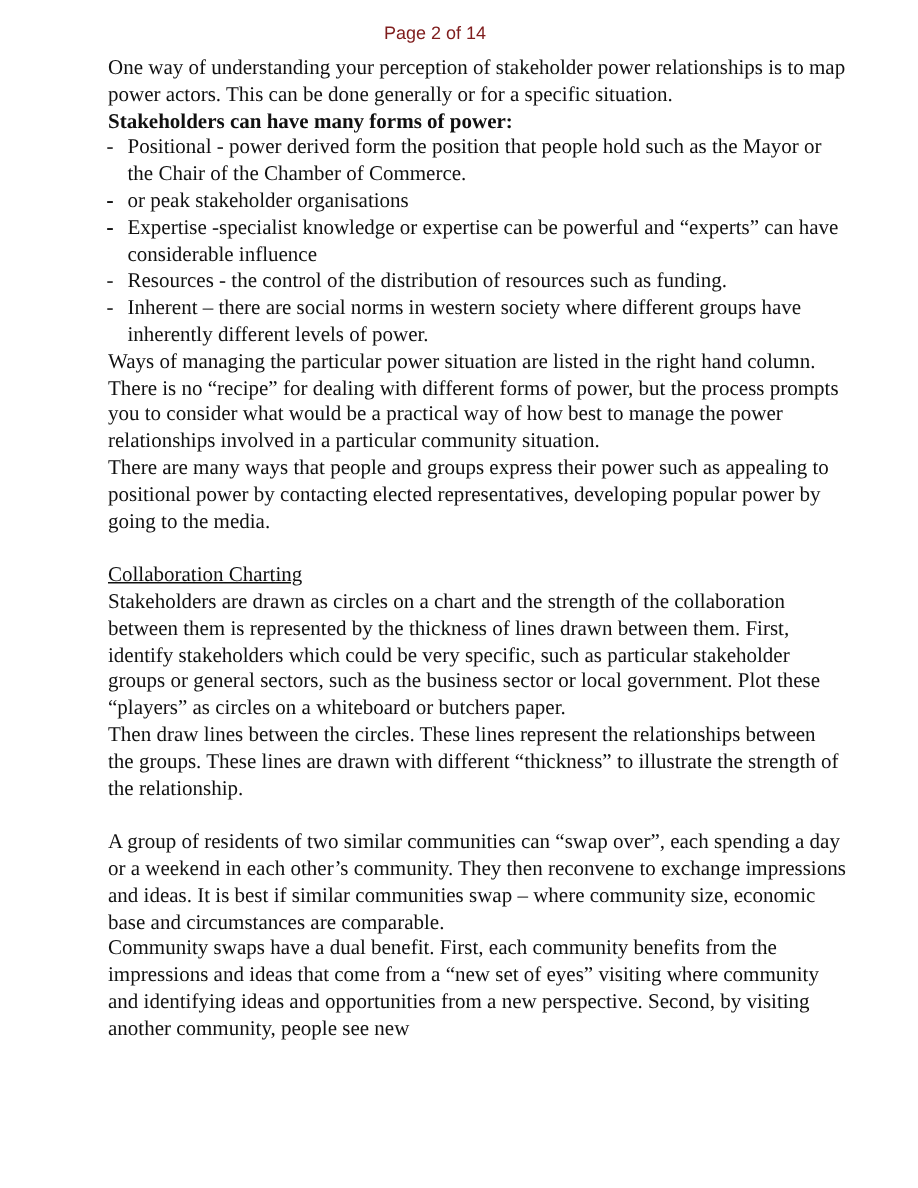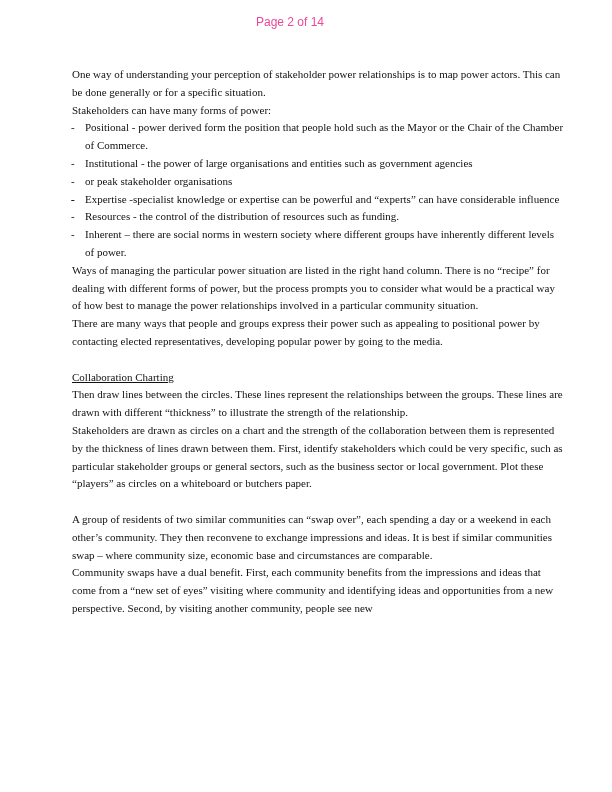--- a/index.html
+++ b/index.html
@@ -1,56 +1,55 @@
 <!DOCTYPE html>
 <html><head>
 <meta charset="utf-8">
 <style>
   html, body { margin: 0; padding: 0; background: #ffffff; }
   body { width: 612px; height: 792px; position: relative; overflow: hidden;
          font-family: "Liberation Serif", serif; color: #111; }
   .page-header { position: absolute; top: 15px; left: 0; width: 580px; text-align: center;
-                 font-family: "Liberation Sans", sans-serif; font-size: 12px; color: #ec4899; }
+                 font-family: "Liberation Sans", sans-serif; font-size: 12px; color: #7f1d1d; }
   .content { position: absolute; top: 37px; left: 72px; width: 492px;
-             font-size: 11px; line-height: 17.8px; margin-top: 29px; }
+             font-size: 14px; line-height: 17.8px; }
   p { margin: 0; }
-  .bold { font-weight: normal; }
+  .bold { font-weight: bold; }
   ul.dash { list-style: none; margin: 0; padding: 0; }
   ul.dash li { position: relative; padding-left: 13px; margin: 0; }
   ul.dash li .dash { position: absolute; left: -1px; top: 0; }
   ul.dash li.nodash { padding-left: 13px; }
   .heading { font-weight: normal; text-decoration: underline; }
   .gap { height: 17.8px; }
 </style>
 </head>
 <body>
 
 <div class="page-header">Page 2 of 14</div>
 
 <div class="content">
   <p>One way of understanding your perception of stakeholder power relationships is to map power actors. This can be done generally or for a specific situation.</p>
   <p class="bold">Stakeholders can have many forms of power:</p>
 
   <ul class="dash">
     <li><span class="dash">-</span><span>Positional - power derived form the position that people hold such as the Mayor or the Chair of the Chamber of Commerce.</span></li>
     <li><span class="dash">-</span></li>
-    <li class="nodash"><span class="dash"></span><span>Institutional - the power of large organisations and entities such as government agencies</span></li>
     <li><span class="dash">-</span><span>or peak stakeholder organisations</span></li>
     <li><span class="dash">-</span></li>
     <li><span class="dash">-</span><span>Expertise -specialist knowledge or expertise can be powerful and “experts” can have considerable influence</span></li>
     <li><span class="dash">-</span><span>Resources - the control of the distribution of resources such as funding.</span></li>
     <li><span class="dash">-</span><span>Inherent – there are social norms in western society where different groups have inherently different levels of power.</span></li>
   </ul>
 
   <p>Ways of managing the particular power situation are listed in the right hand column. There is no “recipe” for dealing with different forms of power, but the process prompts you to consider what would be a practical way of how best to manage the power relationships involved in a particular community situation.</p>
   <p>There are many ways that people and groups express their power such as appealing to positional power by contacting elected representatives, developing popular power by going to the media.</p>
 
   <div class="gap"></div>
 
   <p class="heading">Collaboration Charting </p>
+  <p>Stakeholders are drawn as circles on a chart and the strength of the collaboration between them is represented by the thickness of lines drawn between them. First, identify stakeholders which could be very specific, such as particular stakeholder groups or general sectors, such as the business sector or local government. Plot these “players” as circles on a whiteboard or butchers paper.</p>
   <p>Then draw lines between the circles. These lines represent the relationships between the groups. These lines are drawn with different “thickness” to illustrate the strength of the relationship.</p>
-  <p>Stakeholders are drawn as circles on a chart and the strength of the collaboration between them is represented by the thickness of lines drawn between them. First, identify stakeholders which could be very specific, such as particular stakeholder groups or general sectors, such as the business sector or local government. Plot these “players” as circles on a whiteboard or butchers paper.</p>
 
   <div class="gap"></div>
 
   <p>A group of residents of two similar communities can “swap over”, each spending a day or a weekend in each other’s community. They then reconvene to exchange impressions and ideas. It is best if similar communities swap – where community size, economic base and circumstances are comparable.</p>
   <p>Community swaps have a dual benefit. First, each community benefits from the impressions and ideas that come from a “new set of eyes” visiting where community and identifying ideas and opportunities from a new perspective. Second, by visiting another community, people see new</p>
 </div>
 
 </body></html>

